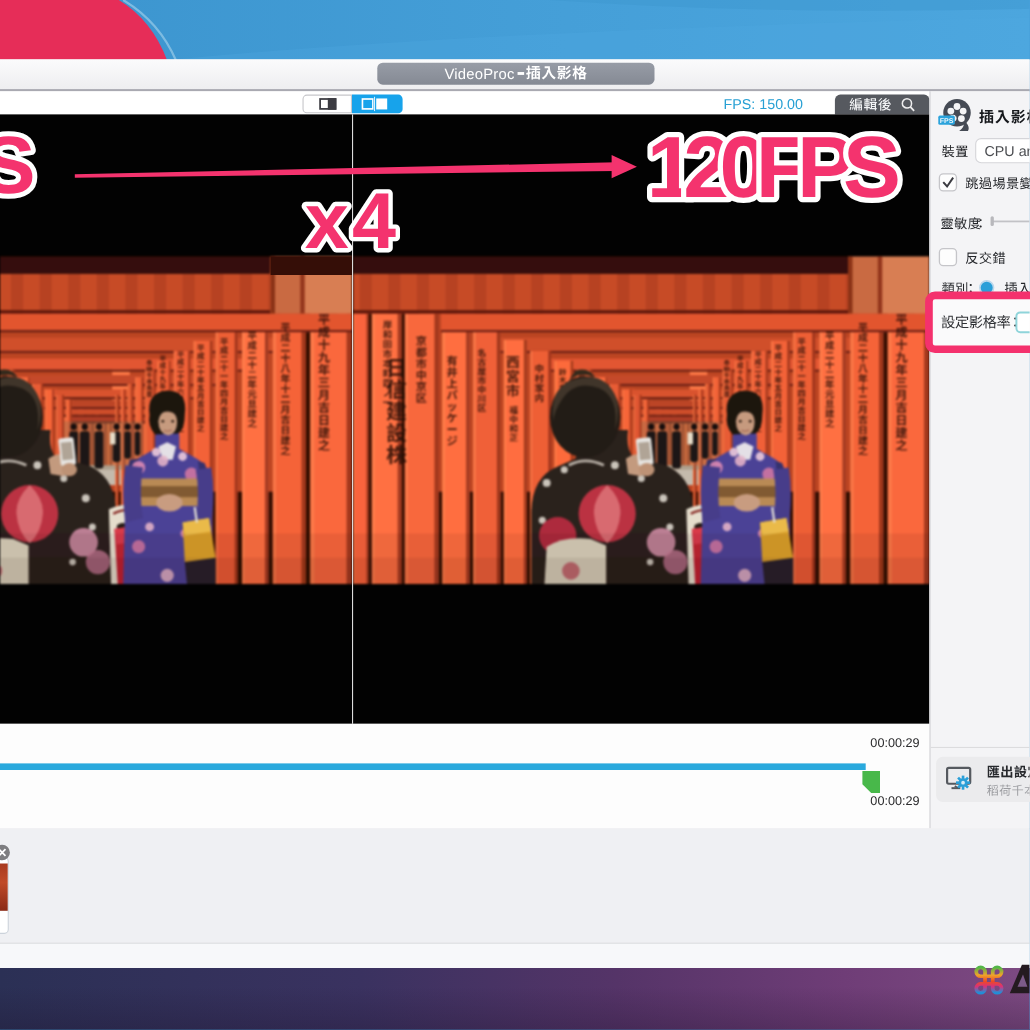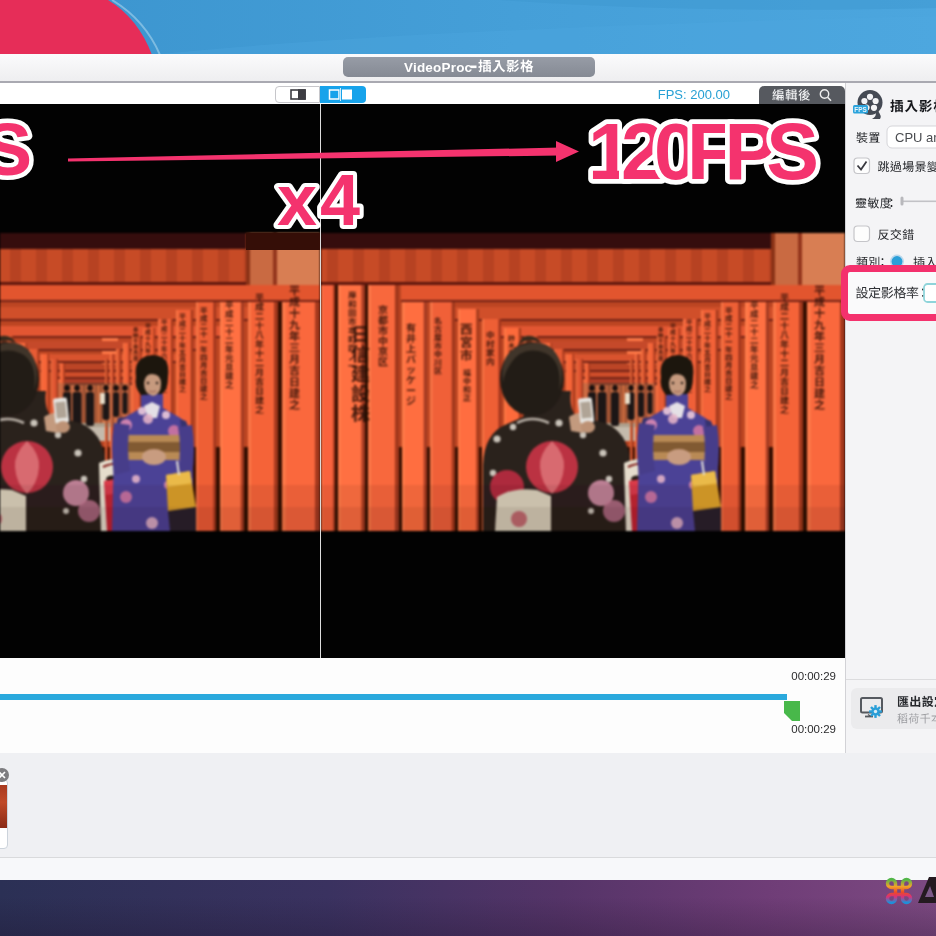--- a/index.html
+++ b/index.html
@@ -516,35 +516,35 @@
 <path d="M112 0 Q145 20 160 55" fill="none" stroke="#bce0f2" stroke-width="2" opacity="0.5"></path>
 <path d="M150 55 Q420 28 936 16 L936 55 Z" fill="#4fa8e0" opacity="0.3"></path>
 <path d="M500 0 Q700 14 936 8 L936 0 Z" fill="#3e97d0" opacity="0.5"></path>
 </svg>
   </div>
 
 <div class="abs" style="left:0;top:54px;width:936px;height:826px;background:#f2f2f4"></div>
 
 <div class="abs" style="left:0;top:54px;width:936px;height:29px;background:linear-gradient(#fbfbfc,#eeeef0);border-bottom:2px solid #a9a9b1"></div>
 <div class="abs" style="left:343px;top:57px;width:252px;height:20px;background:linear-gradient(#979ca6,#858a94);border-radius:5px"></div>
-<div class="abs" style="left:404px;top:60px;width:130px;height:15px;color:#fff;font-weight:bold;font-size:13.5px;letter-spacing:0.2px">VideoProc</div>
+<div class="abs" style="left:404px;top:60px;width:130px;height:15px;color:#fff;font-weight:normal;font-size:13.5px;letter-spacing:0.2px">VideoProc</div>
 
 <div class="abs" style="left:0;top:83px;width:845px;height:21px;background:#fff"></div>
 
 <div class="abs" style="left:275px;top:86px;width:45px;height:16.5px;background:#fff;border:1px solid #c6c6ca;border-radius:4px 0 0 4px"></div>
 <div class="abs" style="left:320px;top:86px;width:46px;height:16.5px;background:#17a3eb;border-radius:0 4px 4px 0"></div>
 <svg class="abs" style="left:275px;top:86px" width="92" height="17">
 <rect x="16" y="4" width="14" height="9" fill="#fff" stroke="#3c3c42" stroke-width="1.6"></rect>
 <rect x="23" y="3.2" width="7.8" height="10.6" fill="#3c3c42"></rect>
 <rect x="54.5" y="4" width="9.5" height="9" fill="none" stroke="#fff" stroke-width="1.5"></rect>
 <rect x="67" y="3.5" width="10" height="10" fill="#fff"></rect>
 <path d="M65.5 2 V15" stroke="#17a3eb" stroke-width="1.6"></path>
 <path d="M65.5 2 V15" stroke="#fff" stroke-width="0.8"></path>
 </svg>
-<div class="abs" style="left:620px;top:87px;width:110px;height:14px;font-size:13px;color:#27a0d4;text-align:right">FPS: 200.00</div>
+<div class="abs" style="left:620px;top:87px;width:110px;height:14px;font-size:13px;color:#27a0d4;text-align:right">FPS: 150.00</div>
 <div class="abs" style="left:759px;top:86px;width:86px;height:18px;background:#56595f;border-radius:5px 5px 0 0"></div>
 <svg class="abs" style="left:818px;top:88px" width="16" height="15">
     <circle cx="6.5" cy="6" r="4.2" fill="none" stroke="#eee" stroke-width="1.4"></circle>
     <path d="M9.6 9.2 L13 12.8" stroke="#eee" stroke-width="1.6"></path>
   </svg>
 
 <div class="abs" style="left:0;top:104px;width:845px;height:554px;background:#020202"></div>
 <svg class="abs" style="left:0;top:233px;filter:blur(0.8px)" width="320" height="298" viewBox="204 0 320 298">
     <g filter="url(#sb)">
       <use href="#scene"></use>

